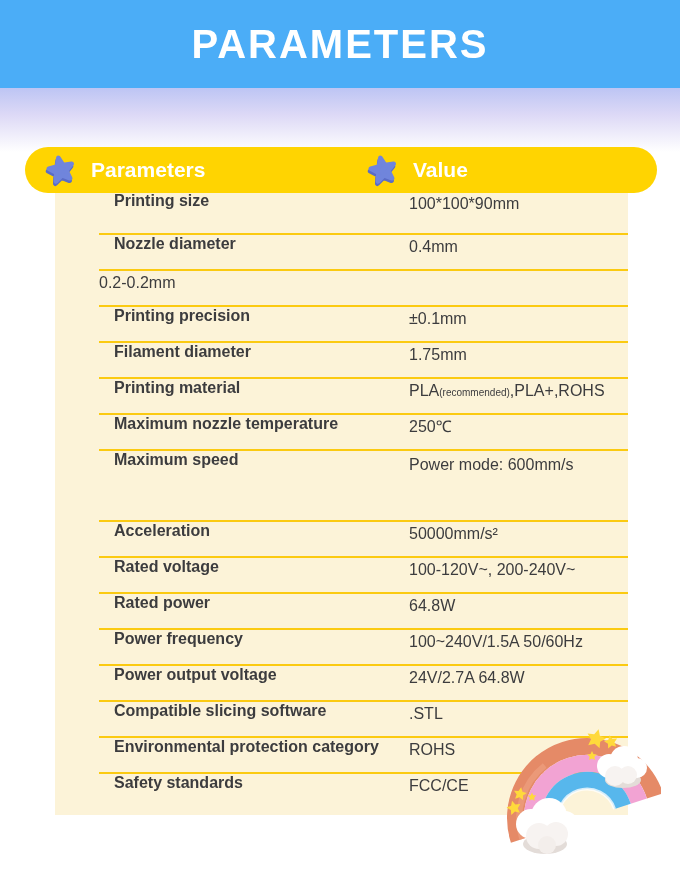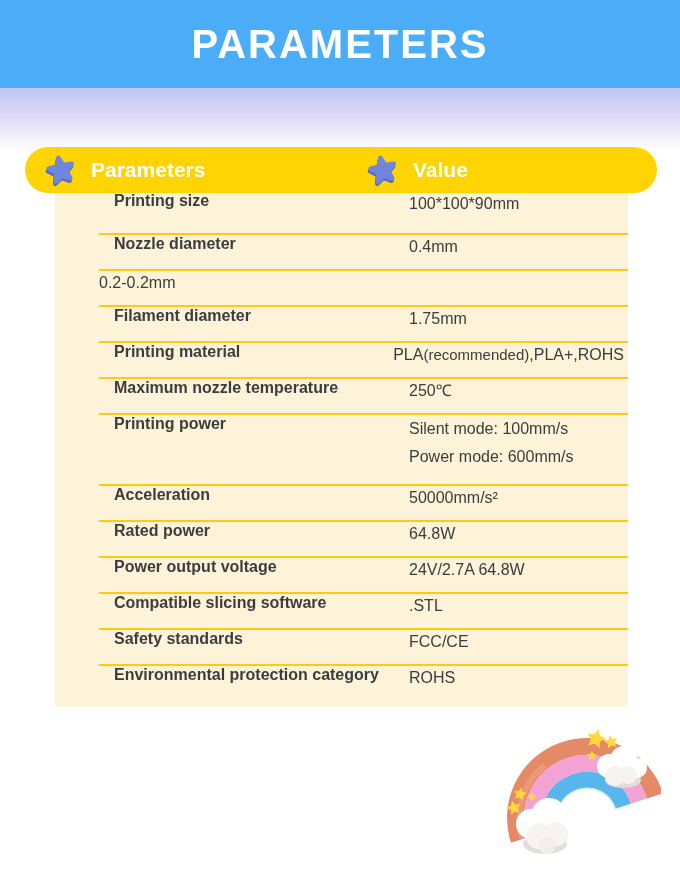--- a/index.html
+++ b/index.html
@@ -43,23 +43,23 @@
     margin-left:44px;
   }
   .t-row:first-child{min-height:41px}
   .t-row:last-child{border-bottom:none;min-height:41px}
   .t-row.tall{min-height:69px}
   .t-label{
     width:310px;box-sizing:border-box;padding-left:15px;
     font-weight:700;font-size:16px;color:#3C3C3E;
   }
   .t-value{
-    flex:1;font-size:16px;color:#3C3C3E;line-height:1.45;padding-right:4px;
-  }
-  .t-value .small{font-size:15px}
+    flex:1;font-size:16px;color:#3C3C3E;line-height:1.45;padding-right:16px;
+  }
+  .t-value .small{font-size:10px}
   .t-value .vline{line-height:1.75}
   
   .rainbow{
     position:absolute;left:503px;top:720px;width:158px;height:146px;z-index:5;
   }
 </style>
 </head>
 <body>
 
 <div class="banner">
@@ -98,61 +98,72 @@
       <div class="t-value">100*100*90mm</div>
     </div>
     <div class="t-row">
       <div class="t-label">Nozzle diameter</div>
       <div class="t-value">0.4mm</div>
     </div>
     <div class="t-row">
       <div class="t-value">0.2-0.2mm</div>
     </div>
     <div class="t-row">
+      <div class="t-label">Printing precision</div>
+      <div class="t-value">±0.1mm</div>
+    </div>
+    <div class="t-row">
       <div class="t-label">Filament diameter</div>
       <div class="t-value">1.75mm</div>
     </div>
     <div class="t-row">
       <div class="t-label">Printing material</div>
       <div class="t-value"><span>PLA</span><span class="small">(recommended)</span><span>,PLA+,ROHS</span></div>
     </div>
     <div class="t-row">
       <div class="t-label">Maximum nozzle temperature</div>
       <div class="t-value">250℃</div>
     </div>
     <div class="t-row tall">
-      <div class="t-label">Printing power</div>
+      <div class="t-label">Maximum speed</div>
       <div class="t-value">
-        <div class="vline">Silent mode: 100mm/s</div>
         <div class="vline">Power mode: 600mm/s</div>
       </div>
     </div>
     <div class="t-row">
       <div class="t-label">Acceleration</div>
       <div class="t-value">50000mm/s²</div>
     </div>
     <div class="t-row">
+      <div class="t-label">Rated voltage</div>
+      <div class="t-value">100-120V~, 200-240V~</div>
+    </div>
+    <div class="t-row">
       <div class="t-label">Rated power</div>
       <div class="t-value">64.8W</div>
     </div>
     <div class="t-row">
+      <div class="t-label">Power frequency</div>
+      <div class="t-value">100~240V/1.5A 50/60Hz</div>
+    </div>
+    <div class="t-row">
       <div class="t-label">Power output voltage</div>
       <div class="t-value">24V/2.7A 64.8W</div>
     </div>
     <div class="t-row">
       <div class="t-label">Compatible slicing software</div>
       <div class="t-value">.STL</div>
     </div>
     <div class="t-row">
+      <div class="t-label">Environmental protection category</div>
+      <div class="t-value">ROHS</div>
+    </div>
+    <div class="t-row">
       <div class="t-label">Safety standards</div>
       <div class="t-value">FCC/CE</div>
-    </div>
-    <div class="t-row">
-      <div class="t-label">Environmental protection category</div>
-      <div class="t-value">ROHS</div>
     </div>
   </div>
 
 <div class="rainbow">
   <svg viewBox="0 0 158 146" width="158" height="146">
     <g transform="rotate(-18 84 98)">
       <path d="M 12.5 98 A 71.5 71.5 0 0 1 155.5 98" stroke="#E58A67" stroke-width="17" fill="none"></path>
       <path d="M 29.5 98 A 54.5 54.5 0 0 1 138.5 98" stroke="#F2A3D3" stroke-width="17" fill="none"></path>
       <path d="M 46.5 98 A 37.5 37.5 0 0 1 121.5 98" stroke="#57B7EC" stroke-width="17" fill="none"></path>
       <path d="M 55 98 A 29 29 0 0 1 113 98" stroke="#FFFFFF" stroke-width="3" fill="none" opacity="0.75"></path>

